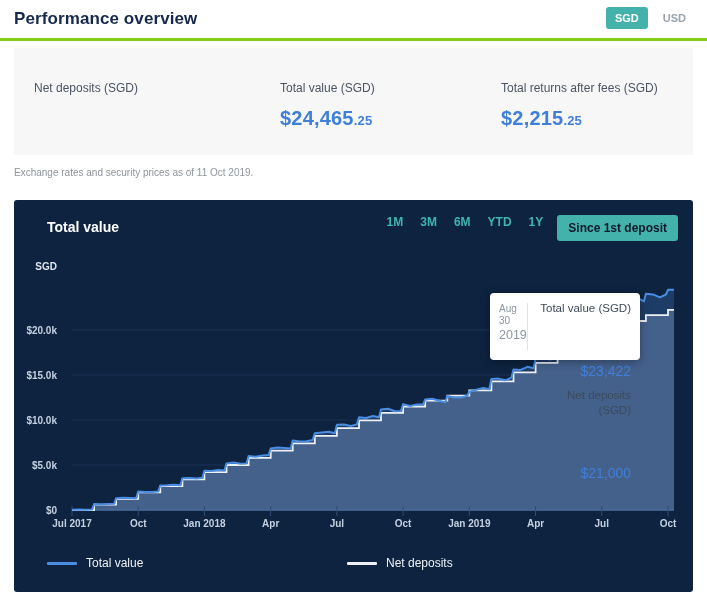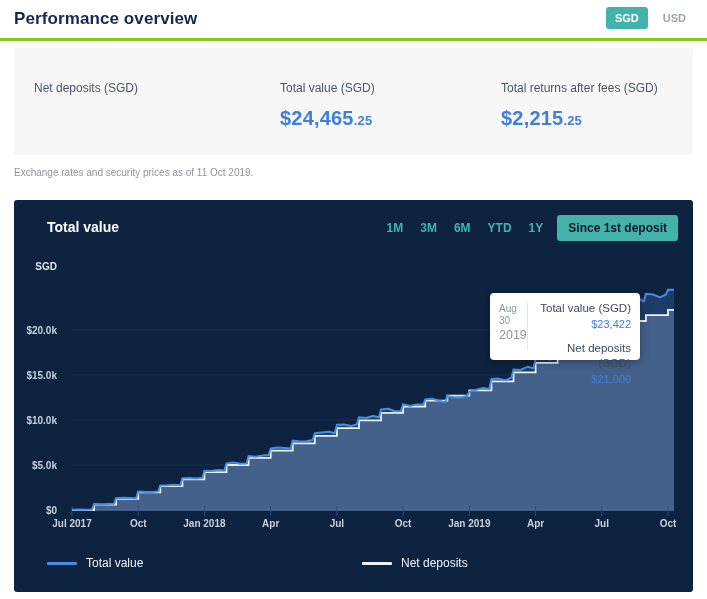--- a/index.html
+++ b/index.html
@@ -26,47 +26,47 @@
   .stat-value { font-size:20px; font-weight:bold; color:#3f7fd9; letter-spacing:.2px; }
   .stat-value .frac { font-size:13px; font-weight:bold; }
 
   .note { position:absolute; left:14px; top:167px; font-size:10px; color:#8d949f; }
 
   
   .card { position:absolute; left:14px; top:200px; width:679px; height:392px;
           background:#0d2340; border-radius:3px; }
   .card-title { position:absolute; left:33px; top:19px; font-size:14px; font-weight:bold;
                 color:#ffffff; }
-  .ranges { position:absolute; right:15px; top:15px; display:flex; align-items:center; gap:17px; }
+  .ranges { position:absolute; right:15px; top:15px; display:flex; align-items:flex-start; gap:17px; }
   .range-link { font-size:12px; font-weight:bold; color:#3fb5ae; cursor:pointer;
                 text-decoration:none; background:none; border:none; font-family:inherit; }
   .range-active { font-size:12px; font-weight:bold; color:#0f172a; background:#43b2ab;
                   border:none; border-radius:3px; padding:6px 11px; cursor:pointer;
                   font-family:inherit; margin-left:-3px; }
 
   .chart-area { position:absolute; left:0; top:50px; width:679px; height:300px; cursor:crosshair; }
   .chart-area svg { display:block; width:679px; height:300px; }
   .chart-area text { font-family:"Liberation Sans", sans-serif; }
 
   
   .tooltip { position:absolute; left:476px; top:93px; width:150px; height:67px;
              background:#ffffff; border-radius:4px; box-shadow:0 2px 10px rgba(0,0,0,.35); }
   .tt-date { position:absolute; left:9px; top:10px; width:27px; color:#8b95a1; }
   .tt-date-top { font-size:10px; line-height:12px; }
   .tt-date-year { font-size:12.5px; line-height:16px; }
   .tt-divider { position:absolute; left:37px; top:10px; bottom:10px; width:1px; background:#e0e4e9; }
   .tt-rows { position:absolute; left:44px; right:9px; top:8px; text-align:right; }
   .tt-row { margin-bottom:8px; }
   .tt-label { font-size:11.5px; color:#3e4a59; line-height:15px; }
-  .tt-value { font-size:11px; color:#3f7fd9; line-height:17px; }
+  .tt-value { font-size:14px; color:#3f7fd9; line-height:17px;margin-top:47px; }
 
   
   .legend { position:absolute; left:0; top:356px; width:679px; height:20px; }
   .legend-item { position:absolute; display:flex; align-items:center; gap:9px; }
-  .legend-item.li-0 { left:33px; } .legend-item.li-1 { left:348px;text-align:center; }
+  .legend-item.li-0 { left:33px; } .legend-item.li-1 { left:333px;text-align:center; }
   .swatch { display:inline-block; width:30px; height:3px; border-radius:1px; }
   .legend-label { font-size:12px; color:#eef2f6; }
 </style>
 </head>
 <body>
 
 <div class="page">
 
   <div class="header">
     <h1 class="page-title">Performance overview</h1>

